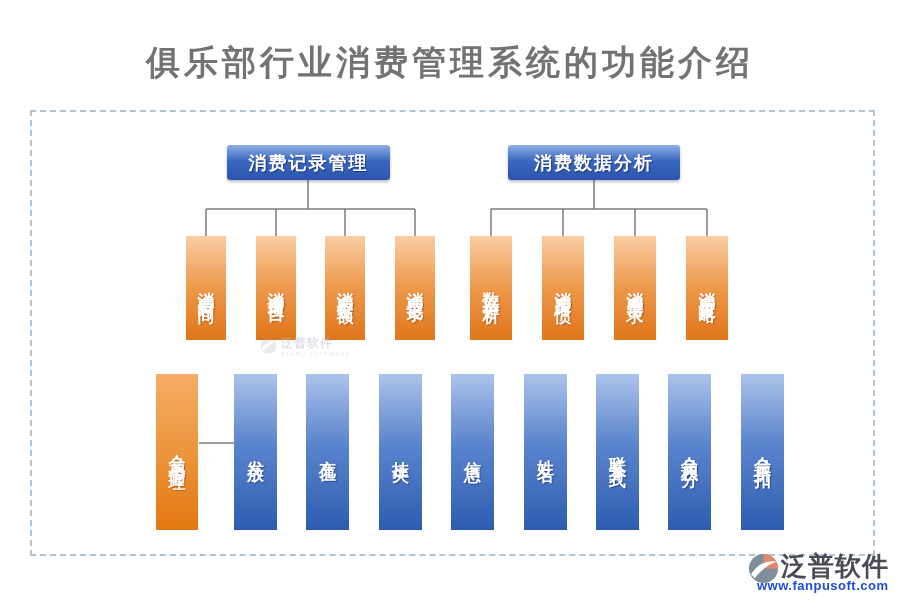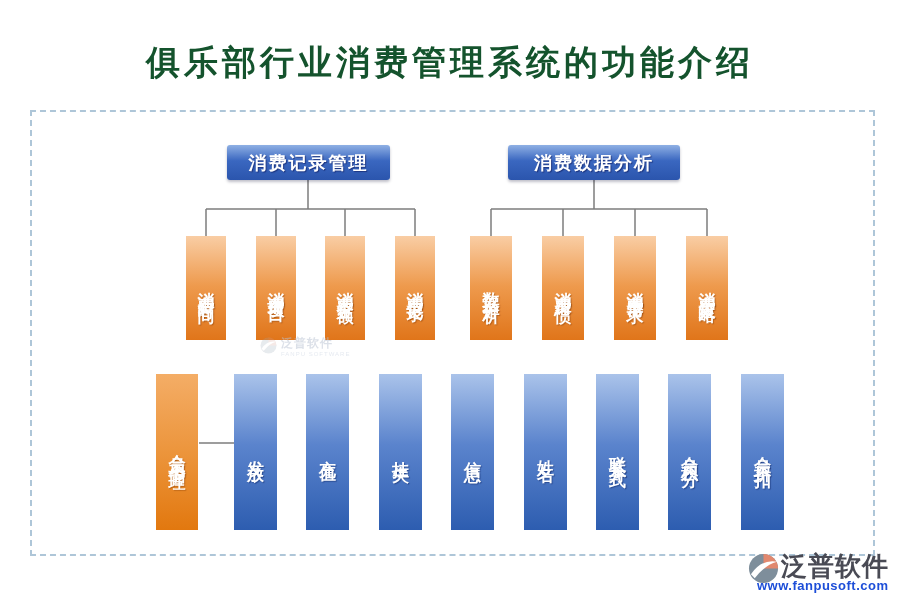--- a/index.html
+++ b/index.html
@@ -3,21 +3,21 @@
 <meta charset="utf-8">
 <style>
   html,body{margin:0;padding:0;background:#ffffff;}
   .stage{
     position:relative;width:900px;height:600px;overflow:hidden;background:#ffffff;
     font-family:"Liberation Sans","DejaVu Sans",sans-serif;
   }
   .page-title{
     position:absolute;top:40px;left:0;width:900px;margin:0;
     text-align:center;font-size:34px;font-weight:bold;letter-spacing:4px;
-    color:#14532d;
+    color:#737373;
   }
   .frame{
     position:absolute;left:30px;top:110px;width:841px;height:442px;
     border:2px dashed #aec6d8;background:transparent;
   }
   .connectors{position:absolute;left:0;top:0;width:900px;height:600px;pointer-events:none;}
   .hdr{
     position:absolute;height:35px;display:flex;align-items:center;justify-content:center;
     color:#ffffff;font-weight:bold;font-size:18px;letter-spacing:2px;
     background:linear-gradient(180deg,#8fb0e4 0%,#3a67c0 45%,#2b55ad 100%);

